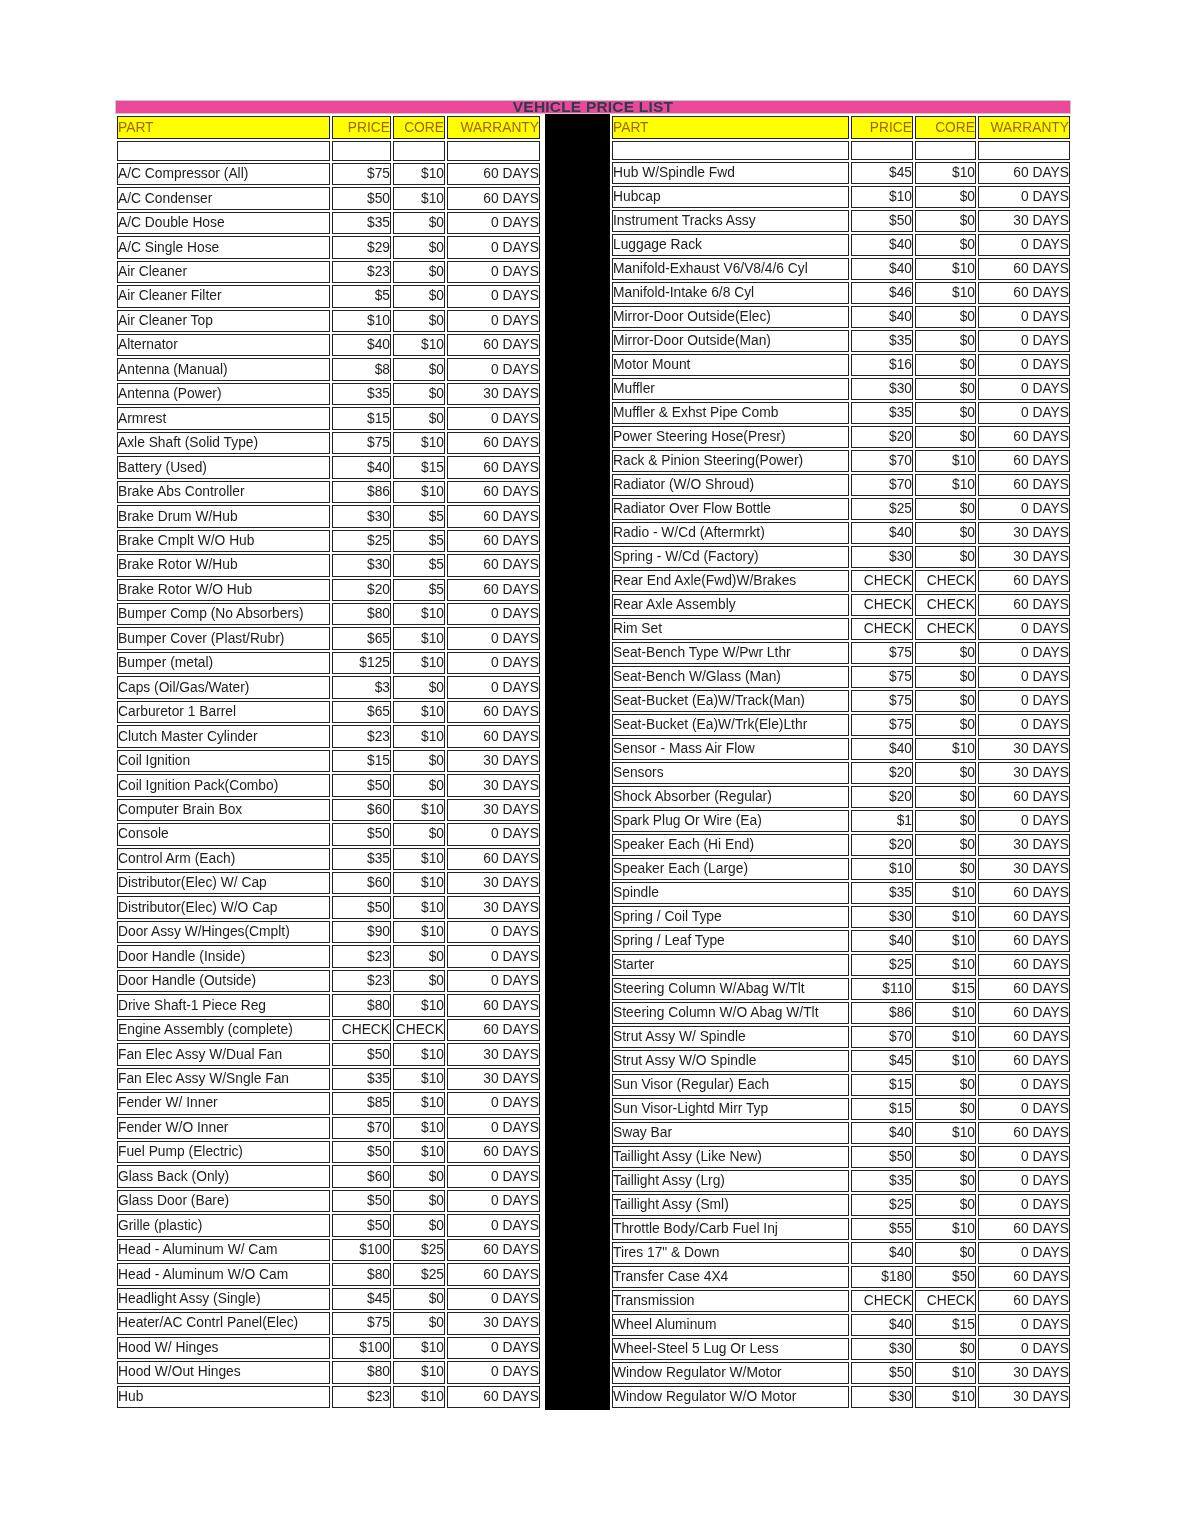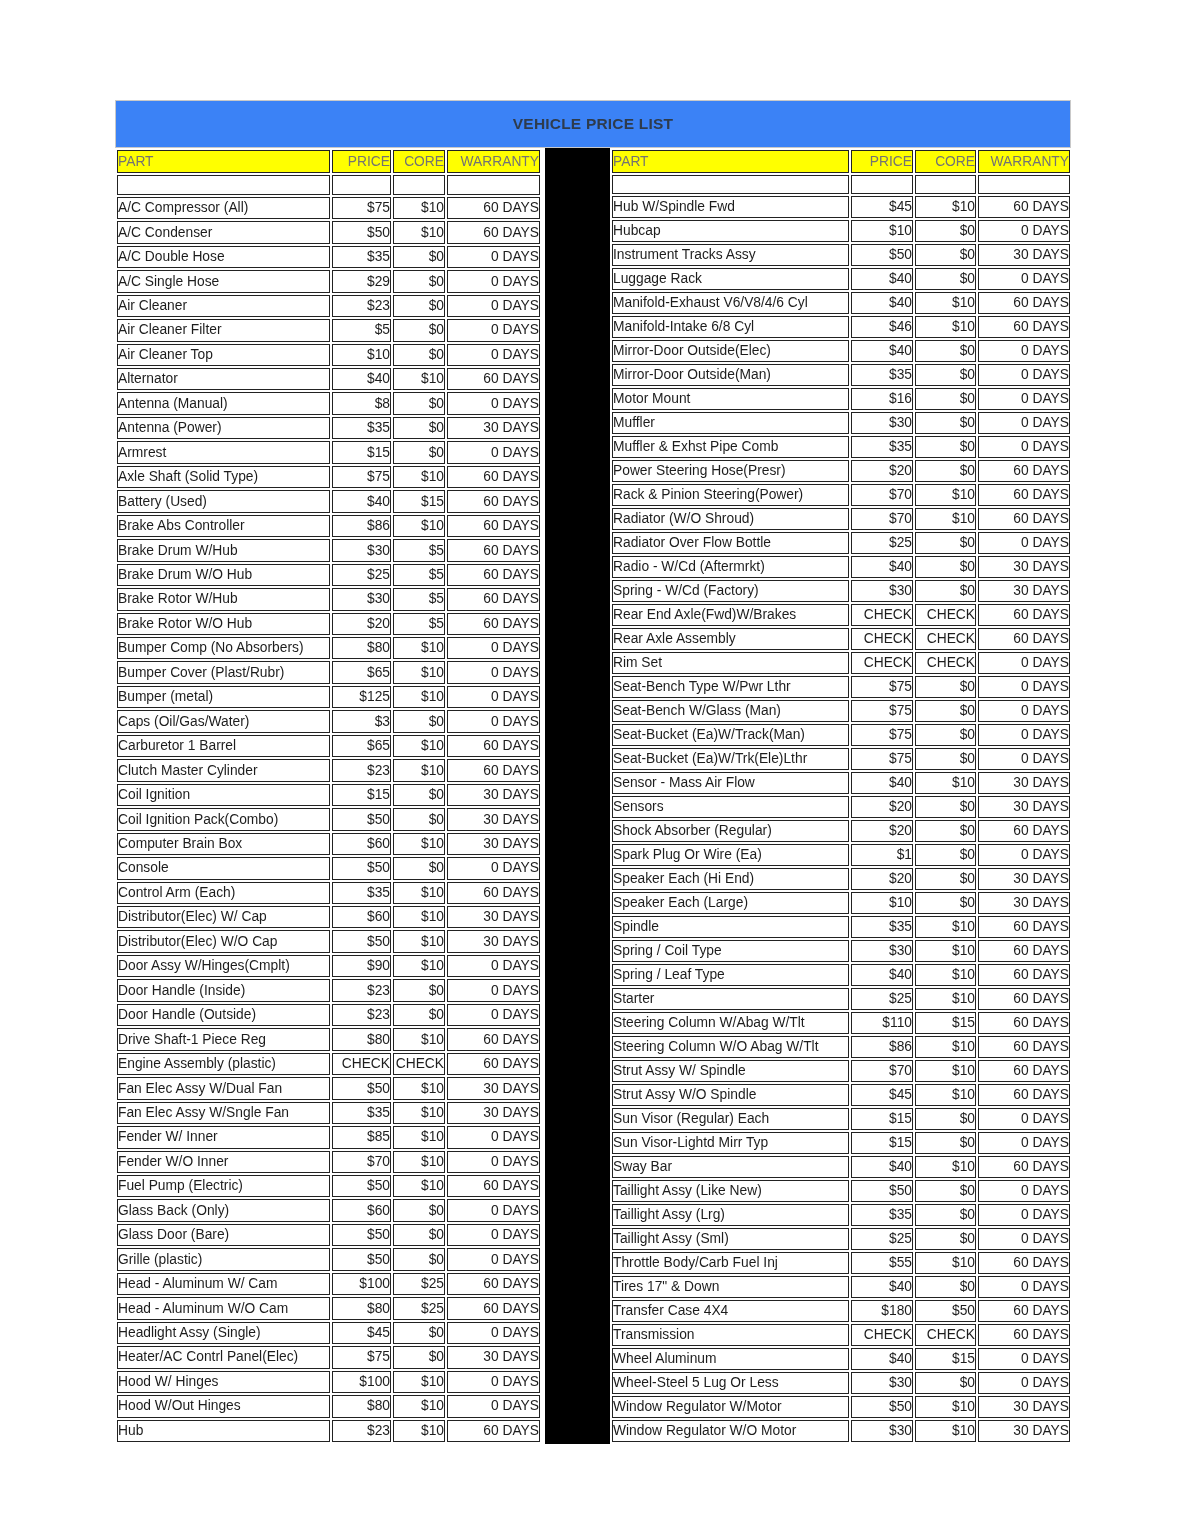--- a/index.html
+++ b/index.html
@@ -15,30 +15,30 @@
     overflow: hidden;
   }
   .sheet {
     position: absolute;
     left: 115px;
     top: 100px;
     width: 956px;
   }
   .title-row {
     box-sizing: border-box;
-    height: 48px;
+    height: 14px;
     border: 1px solid var(--title-border, #c9c9c9);
     display: flex;
     align-items: center;
     justify-content: center;
     font-weight: bold;
     font-size: 15.5px;
     letter-spacing: 0.2px;
     color: var(--title-color, #2e3b4c);
-    background: #3b82f6;
+    background: #ec4899;
   }
   .sheet-body {
     display: flex;
     align-items: stretch;
   }
   table.price-table {
     border-collapse: separate;
     border-spacing: 2px;
     table-layout: fixed;
     margin: 0;
@@ -54,21 +54,21 @@
     overflow: hidden;
     white-space: nowrap;
     color: #1d1d1d;
     background: #ffffff;
     padding: 0;
   }
   .price-table th {
     background: var(--header-bg, #ffff00);
     height: 23px;
     font-weight: normal;
-    color: #737373;
+    color: #a16207;
   }
   .price-table td { height: 22px; }
   .price-table tr.spacer-row td { height: 19px; }
   .col-part     { text-align: left;  padding-left: 5px;  }
   .col-price    { text-align: right; padding-right: 4px; }
   .col-core     { text-align: right; padding-right: 4px; }
   .col-warranty { text-align: right; padding-right: 5px; }
   .divider-bar {
     width: 65px;
     background: var(--divider-color, #000000);
@@ -186,21 +186,21 @@
             <td class="col-core">$10</td>
             <td class="col-warranty">60 DAYS</td>
           </tr>
           <tr class="data-row">
             <td class="col-part">Brake Drum W/Hub</td>
             <td class="col-price">$30</td>
             <td class="col-core">$5</td>
             <td class="col-warranty">60 DAYS</td>
           </tr>
           <tr class="data-row">
-            <td class="col-part">Brake Drum W/O Hub</td>
+            <td class="col-part">Brake Cmplt W/O Hub</td>
             <td class="col-price">$25</td>
             <td class="col-core">$5</td>
             <td class="col-warranty">60 DAYS</td>
           </tr>
           <tr class="data-row">
             <td class="col-part">Brake Rotor W/Hub</td>
             <td class="col-price">$30</td>
             <td class="col-core">$5</td>
             <td class="col-warranty">60 DAYS</td>
           </tr>
@@ -306,21 +306,21 @@
             <td class="col-core">$0</td>
             <td class="col-warranty">0 DAYS</td>
           </tr>
           <tr class="data-row">
             <td class="col-part">Drive Shaft-1 Piece Reg</td>
             <td class="col-price">$80</td>
             <td class="col-core">$10</td>
             <td class="col-warranty">60 DAYS</td>
           </tr>
           <tr class="data-row">
-            <td class="col-part">Engine Assembly (plastic)</td>
+            <td class="col-part">Engine Assembly (complete)</td>
             <td class="col-price">CHECK</td>
             <td class="col-core">CHECK</td>
             <td class="col-warranty">60 DAYS</td>
           </tr>
           <tr class="data-row">
             <td class="col-part">Fan Elec Assy W/Dual Fan</td>
             <td class="col-price">$50</td>
             <td class="col-core">$10</td>
             <td class="col-warranty">30 DAYS</td>
           </tr>

